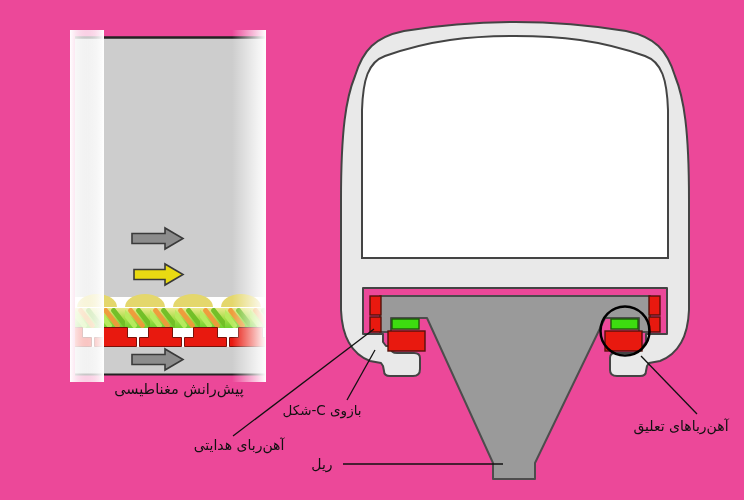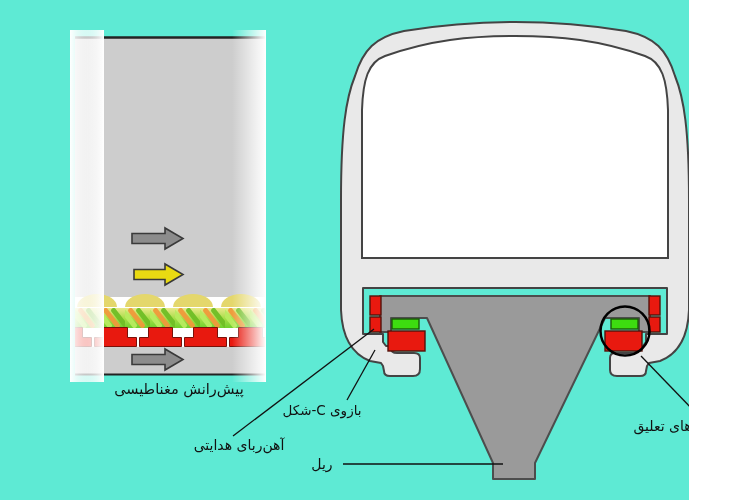--- a/index.html
+++ b/index.html
@@ -1,16 +1,16 @@
 <!DOCTYPE html>
 <html><head>
 <meta charset="utf-8">
 <style>
   html,body{margin:0;padding:0;background:#ffffff;}
-  .stage{position:relative;width:689px;height:500px;background:#5eead4;overflow:hidden;
+  .stage{position:relative;width:744px;height:500px;background:#ec4899;overflow:hidden;
          font-family:"DejaVu Sans",sans-serif;}
   svg text{font-family:"DejaVu Sans",sans-serif;fill:#111;}
   .lbl{direction:rtl;unicode-bidi:plaintext;}
 </style>
 </head>
 <body>
 
 <div class="stage">
 <svg width="750" height="500" viewBox="0 0 750 500">
   <defs>

